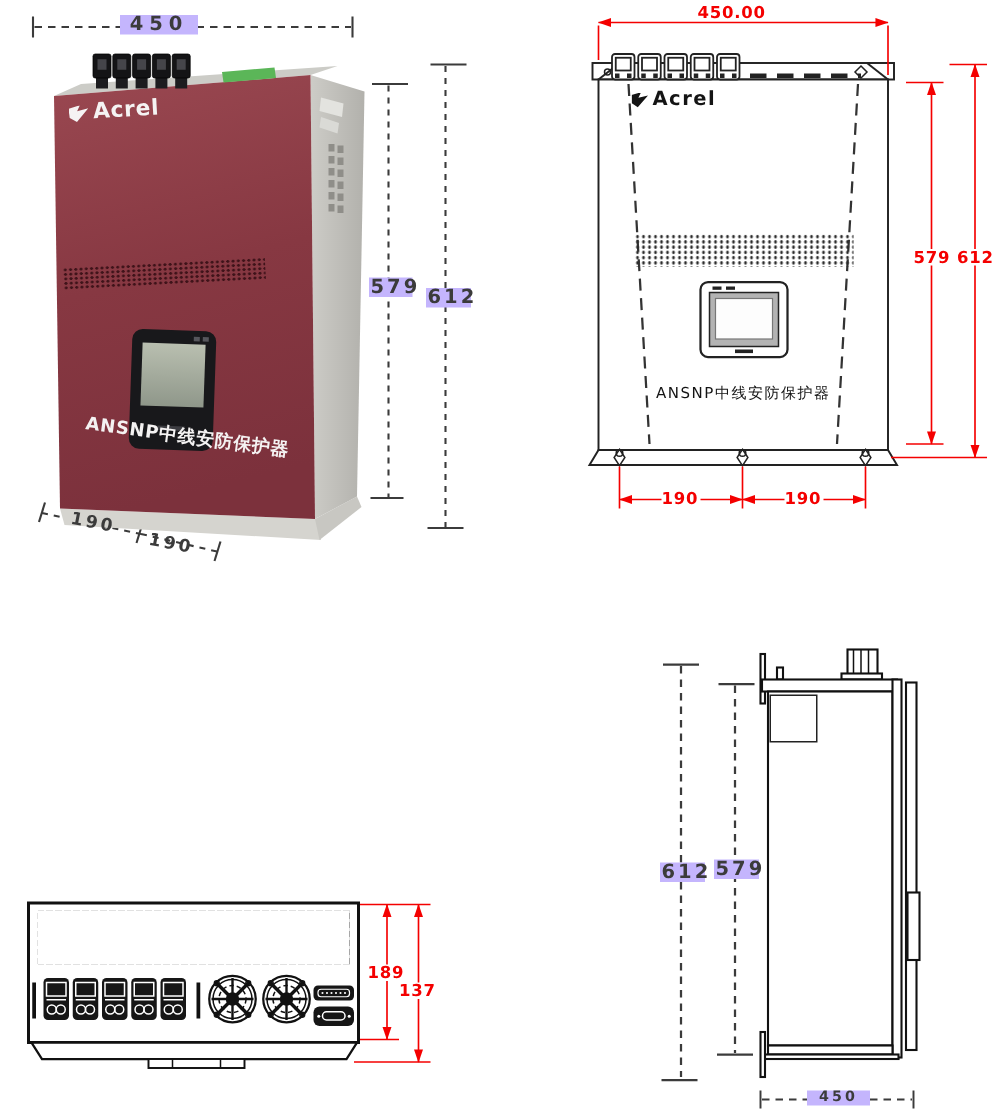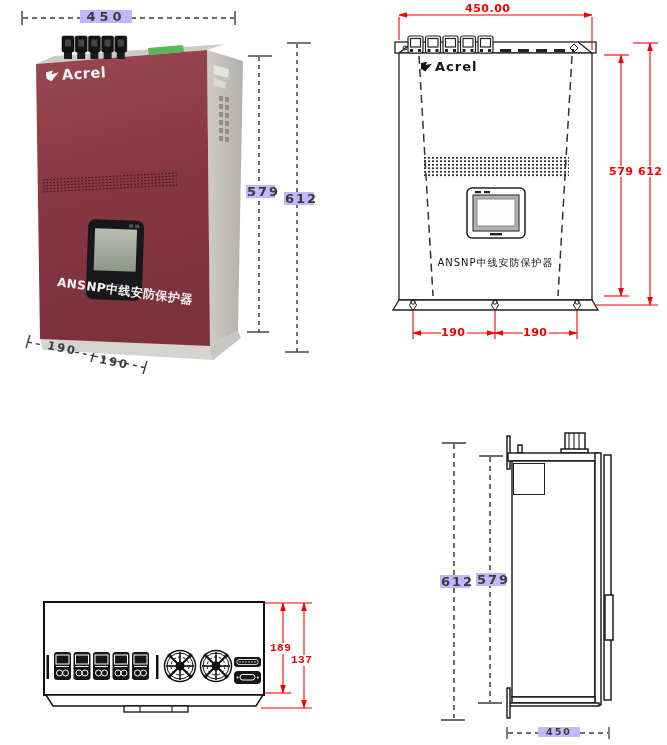--- a/index.html
+++ b/index.html
@@ -257,21 +257,21 @@
     </div>
     <div class="ov prod-line" style="left:45px;top:258px;width:125px;">ANSNP中线安防保护器</div>
 
     <div class="ov dim-red" style="left:77px;top:3px;width:60px;">450.00</div>
     <div class="ov dim-red" style="left:221px;top:166px;width:25px;">579</div>
     <div class="ov dim-red" style="left:250px;top:166px;width:25px;">612</div>
     <div class="ov dim-red" style="left:53px;top:327px;width:26px;">190</div>
     <div class="ov dim-red" style="left:135px;top:327px;width:26px;">190</div>
   </section>
 
-  <section class="view" style="left:36px;top:596px;width:300px;height:130px;font-family:Liberation Mono, monospace;">
+  <section class="view" style="left:11px;top:596px;width:300px;height:130px;">
     <svg width="300" height="130" viewBox="0 0 300 130">
       <defs>
         <marker id="arrT" viewBox="0 0 10 10" refX="9.5" refY="5" markerWidth="8" markerHeight="8" orient="auto-start-reverse">
           <path d="M0,1.6 L10,5 L0,8.4 Z" fill="#f40000"></path>
         </marker>
       </defs>
       <g stroke="#111" fill="#fff">
         <rect x="8" y="6" width="220" height="93" stroke-width="2"></rect>
         <path d="M10,99 L227,99 L220,110 L17,110 Z" stroke-width="1.5"></path>
         <rect x="88" y="110" width="64" height="6" stroke-width="1.3"></rect>

